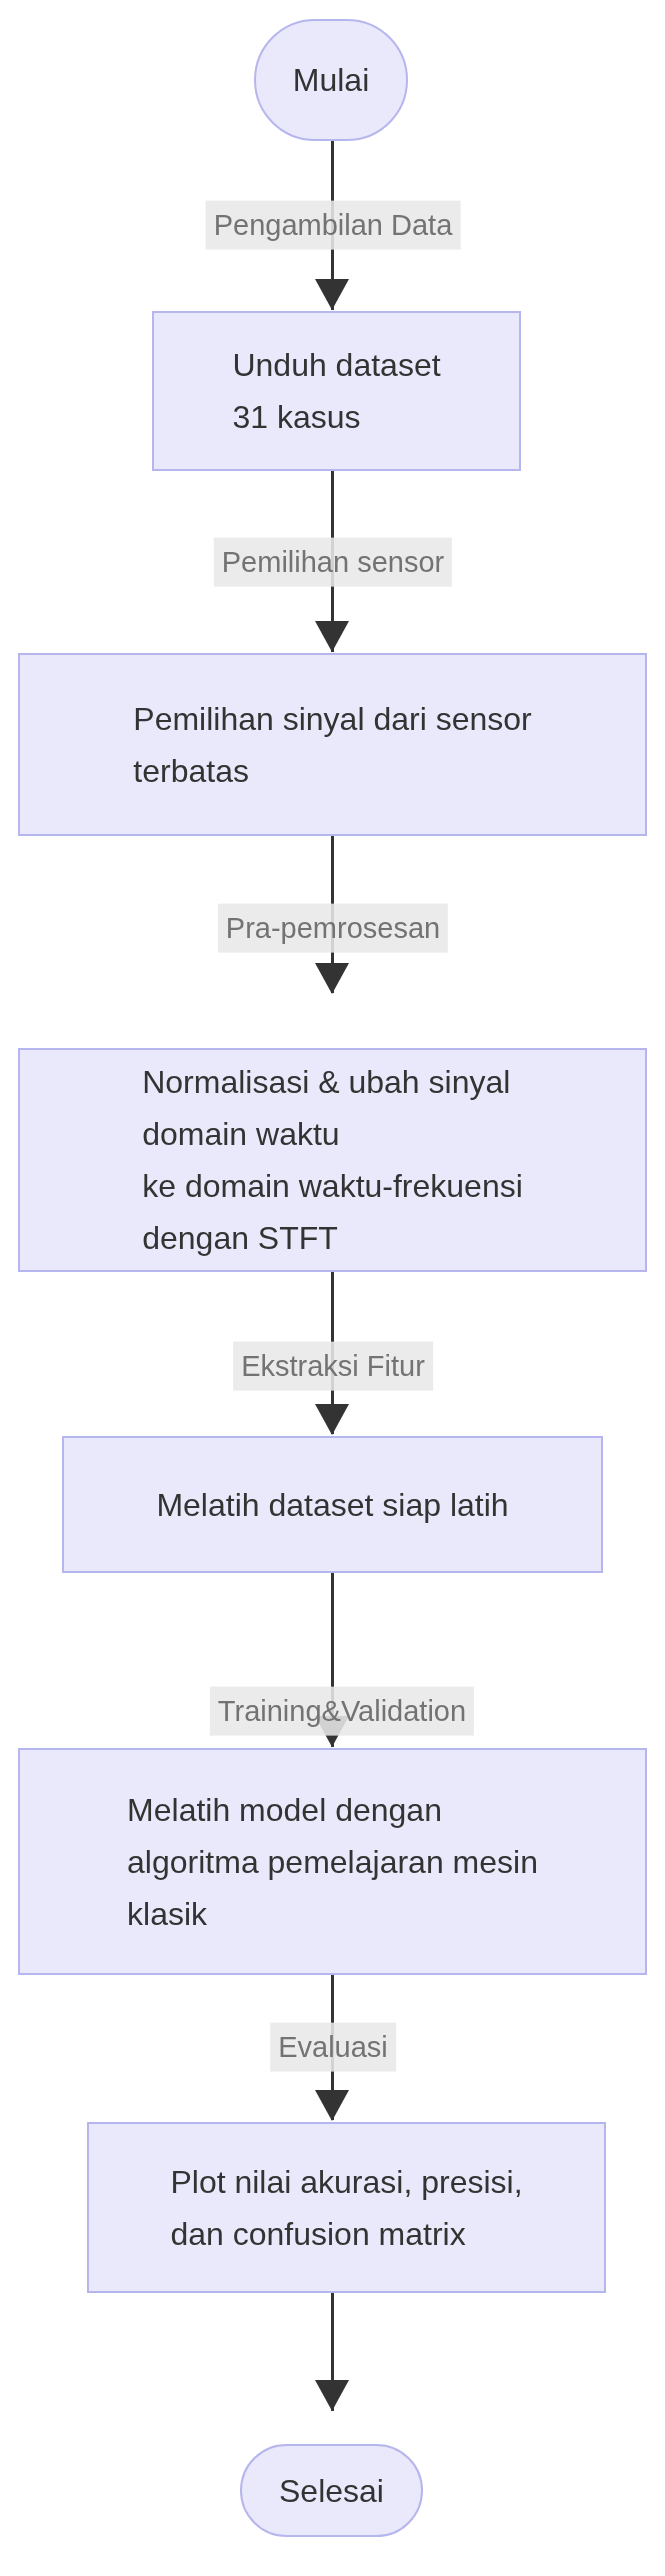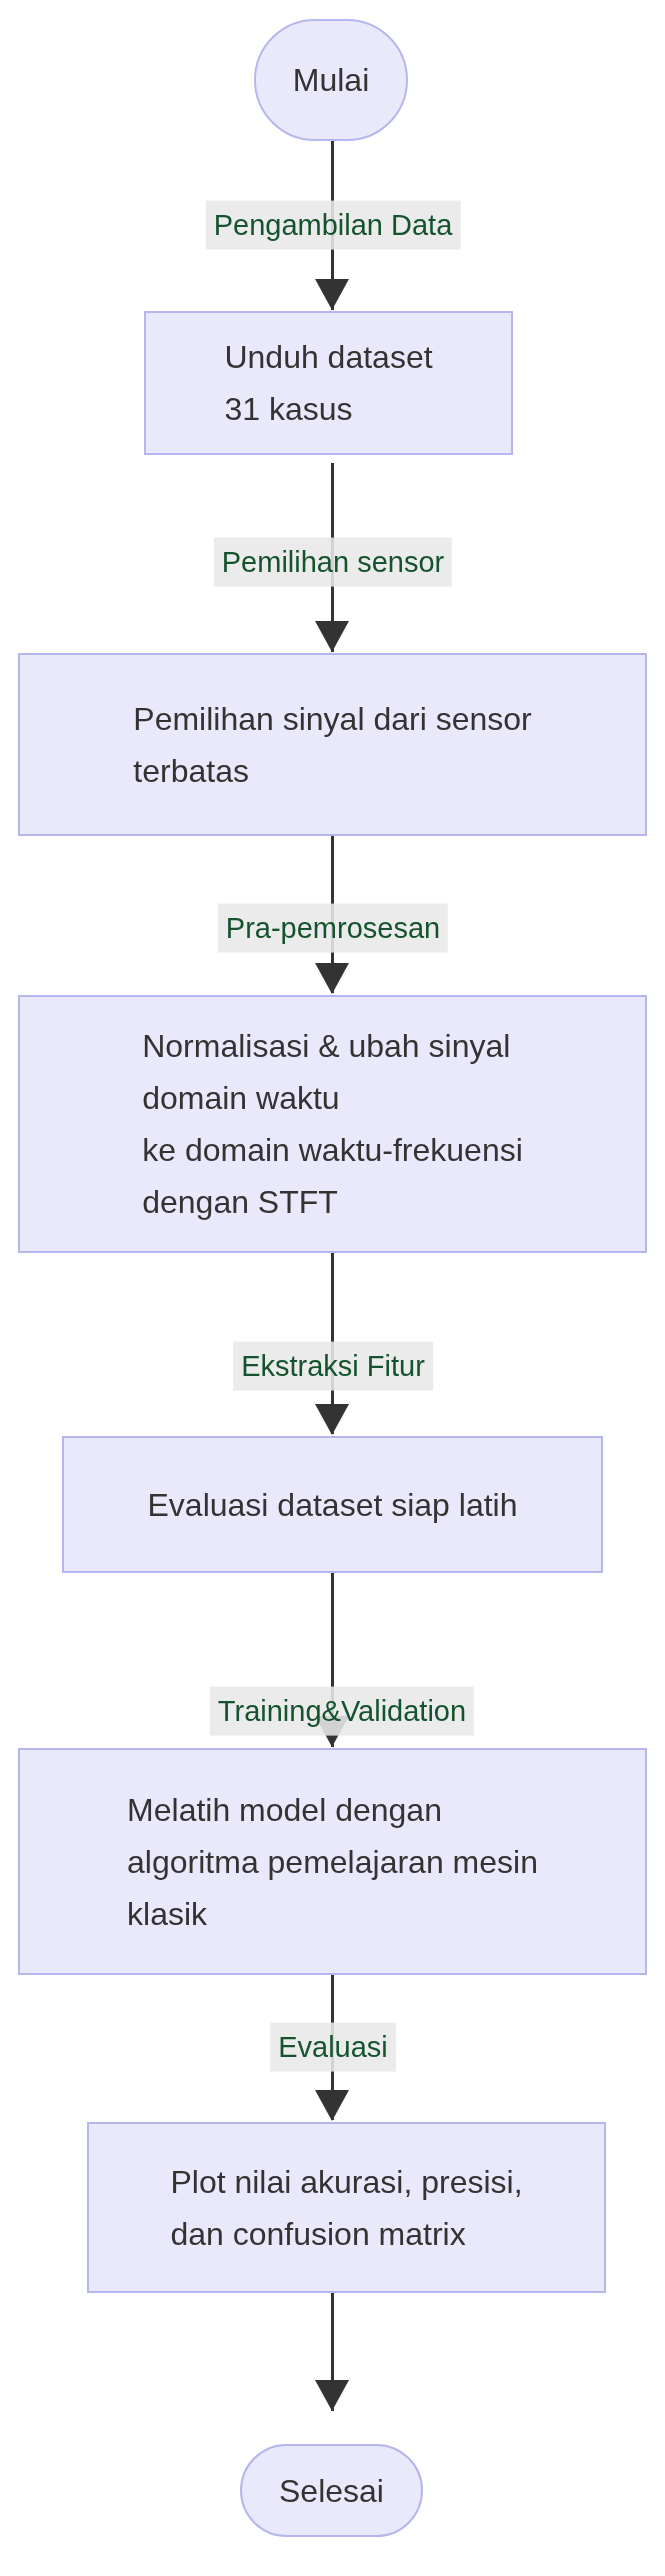--- a/index.html
+++ b/index.html
@@ -35,62 +35,62 @@
     border-left:17.4px solid transparent;
     border-right:17.4px solid transparent;
     border-top:31px solid #333333;
     z-index:2;
   }
   .edge-label{
     position:absolute;
     left:333px;
     transform:translate(-50%,-50%);
     background:rgba(232,232,232,0.88);
-    color:#14532d;
+    color:#737373;
     font-size:29px;line-height:38px;
     padding:5.4px 8px;
     white-space:nowrap;
     z-index:2;
   }
 </style>
 </head>
 <body>
 
 <div id="canvas">
 
   <div class="node stadium" style="left:254px;top:19px;width:154px;height:122px;">Mulai</div>
 
   <div class="edge-line" style="top:141px;height:169px;"></div>
   <div class="arrowhead" style="top:279px;"></div>
   <div class="edge-label" style="top:225px;">Pengambilan Data</div>
 
-  <div class="node" style="left:144px;top:311px;width:369px;height:144px;">Unduh dataset
+  <div class="node" style="left:152px;top:311px;width:369px;height:160px;">Unduh dataset
 31 kasus</div>
 
   <div class="edge-line" style="top:463px;height:189px;"></div>
   <div class="arrowhead" style="top:621px;"></div>
   <div class="edge-label" style="top:562px;">Pemilihan sensor</div>
 
   <div class="node" style="left:18px;top:653px;width:629px;height:183px;">Pemilihan sinyal dari sensor
 terbatas</div>
 
   <div class="edge-line" style="top:835px;height:158px;"></div>
   <div class="arrowhead" style="top:963px;"></div>
   <div class="edge-label" style="top:928px;">Pra-pemrosesan</div>
 
-  <div class="node" style="left:18px;top:995px;width:629px;height:258px;">Normalisasi &amp; ubah sinyal
+  <div class="node" style="left:18px;top:1048px;width:629px;height:224px;">Normalisasi &amp; ubah sinyal
 domain waktu
 ke domain waktu-frekuensi
 dengan STFT</div>
 
   <div class="edge-line" style="top:1253px;height:181px;"></div>
   <div class="arrowhead" style="top:1404px;"></div>
   <div class="edge-label" style="top:1366px;">Ekstraksi Fitur</div>
 
-  <div class="node" style="left:62px;top:1436px;width:541px;height:137px;">Evaluasi dataset siap latih</div>
+  <div class="node" style="left:62px;top:1436px;width:541px;height:137px;">Melatih dataset siap latih</div>
 
   <div class="edge-line" style="top:1573px;height:174px;"></div>
   <div class="arrowhead" style="top:1716px;"></div>
   <div class="edge-label" style="top:1711px;margin-left:9px;">Training&amp;Validation</div>
 
   <div class="node" style="left:18px;top:1748px;width:629px;height:227px;">Melatih model dengan
 algoritma pemelajaran mesin
 klasik</div>
 
   <div class="edge-line" style="top:1952px;height:168px;"></div>

